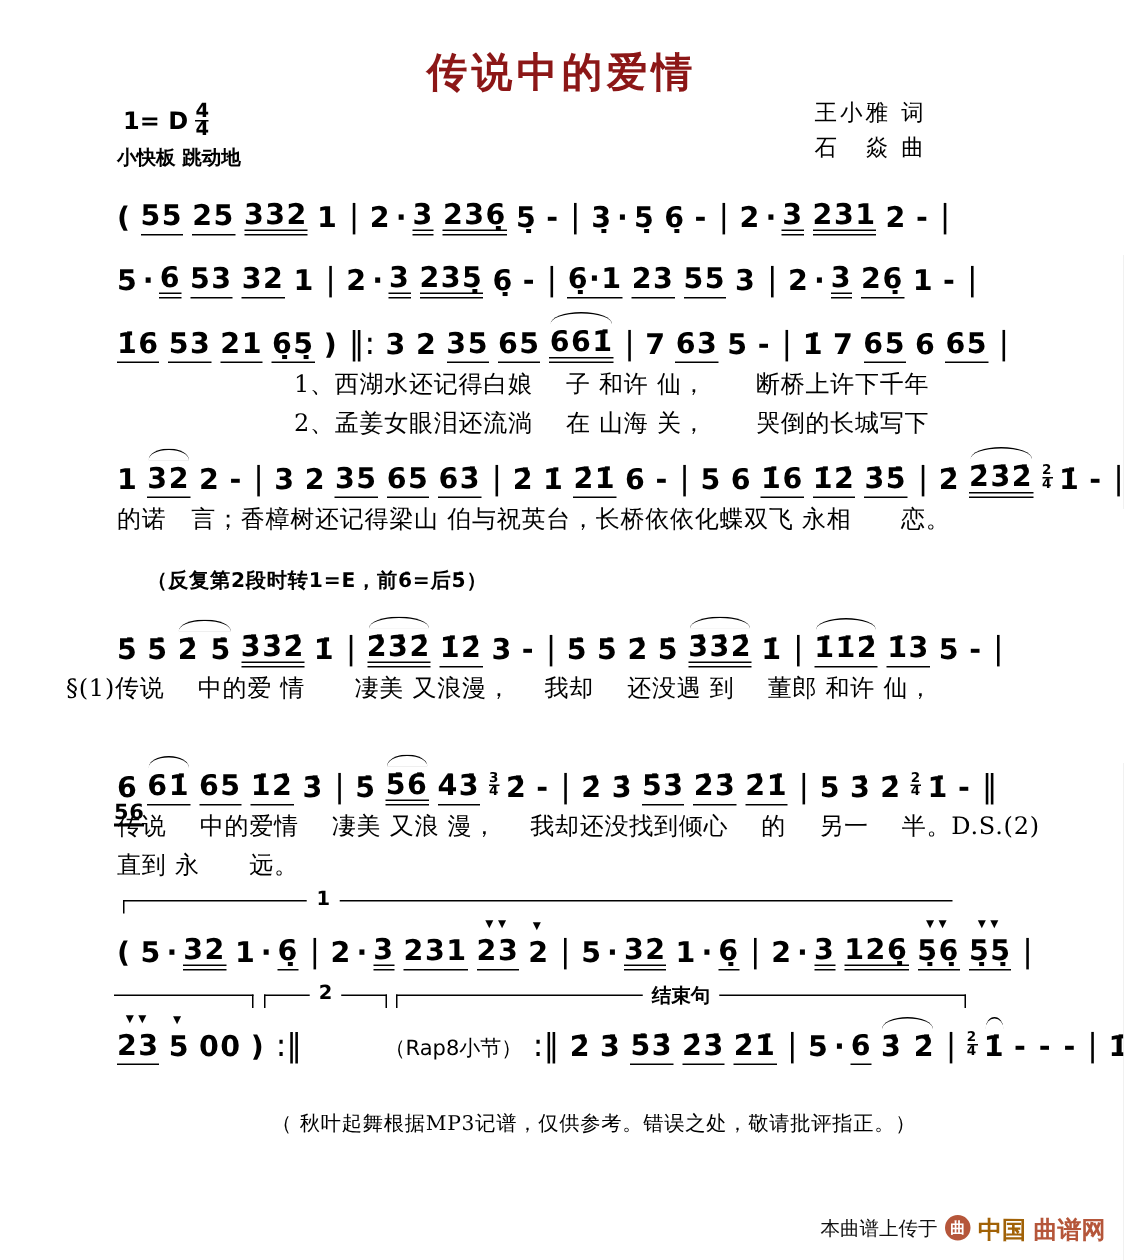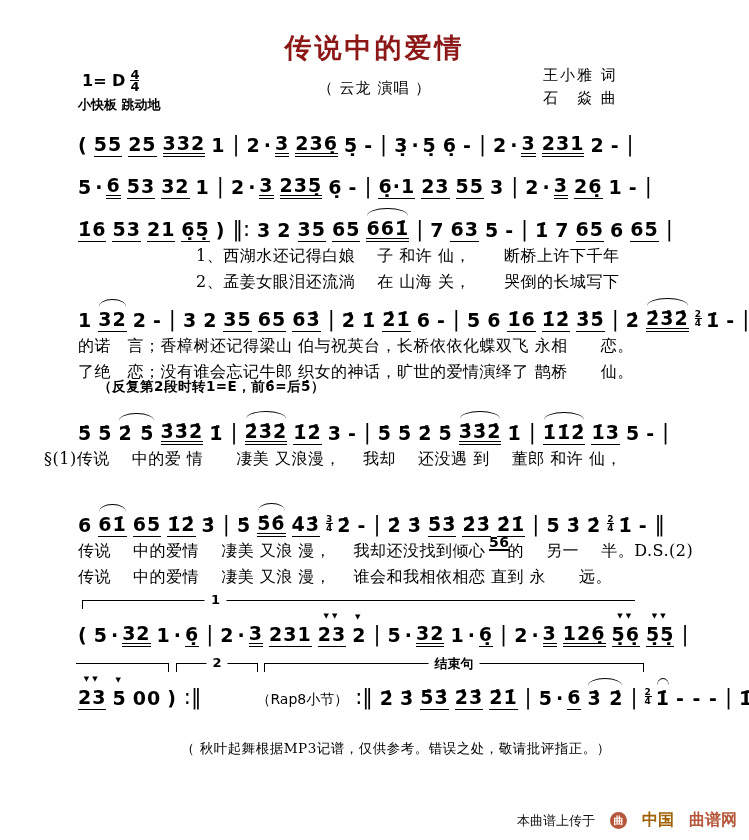--- a/index.html
+++ b/index.html
@@ -39,34 +39,33 @@
   .sup{position:relative;display:inline-block;width:0;overflow:visible;}
   .sup b{position:absolute;left:-2px;bottom:31px;font:700 14px "DejaVu Sans",sans-serif;
          border-bottom:2px solid #000;line-height:1;}
   .annotation{position:absolute;left:98px;font:700 13.5px "DejaVu Sans",sans-serif;letter-spacing:0.5px;}
   .bracket{position:absolute;border-top:1.5px solid #000;height:8px;}
   .bl{border-left:1.5px solid #000;}
   .br{border-right:1.5px solid #000;}
   .blabel{position:absolute;top:-9px;left:50%;transform:translateX(-50%);
           background:#fff;padding:0 6px;font:700 13px "DejaVu Sans",sans-serif;white-space:nowrap;}
   
-  .footer{position:absolute;top:810px;right:12px;display:flex;align-items:center;gap:15px;}
+  .footer{position:absolute;top:810px;right:12px;display:flex;gap:5px;}
   .upload{font:13px "DejaVu Serif",serif;color:#111;}
   .logo{width:17px;height:17px;border-radius:50%;background:#b5563a;color:#fff;
         display:flex;align-items:center;justify-content:center;
         font:700 10px "DejaVu Sans",sans-serif;}
   .site-black{font:700 16px "DejaVu Sans",sans-serif;color:#a16207;}
   .site-red{font:700 16px "DejaVu Sans",sans-serif;color:#b5563a;}
 </style>
 </head>
 <body>
 
 <div class="sheet">
   <div class="title">传说中的爱情</div>
-  <div class="subtitle">（ 云龙 演唱 ）</div>
   <div class="keyrow">
     <span>1= D</span>
     <span class="ts2">
       <i style="font-style:normal">4</i>
       <i style="font-style:normal;border-top:1.5px solid #000">4</i>
     </span>
   </div>
   <div class="tempo">小快板 跳动地</div>
   <div class="credit1">王小雅 词</div>
   <div class="credit2">石　焱 曲</div>
@@ -180,21 +179,20 @@
         <span class="tok u1">3̇5̇</span>
         <span class="tok bar">|</span>
         <span class="tok">2̇</span>
         <span class="tok u2">2̇3̇2̇<b class="slur"></b></span>
         <span class="tok ts"><i>2</i><i style="border-top: 1px solid rgb(0, 0, 0);">4</i></span>
         <span class="tok">1̇</span>
         <span class="tok">-</span>
         <span class="tok bar">|</span>
       </div>
       <div class="lyric" style="top: 336px; left: 78px;">的诺　言；香樟树还记得梁山 伯与祝英台，长桥依依化蝶双飞 永相　　恋。</div>
-      <div class="lyric" style="top: 362px; left: 78px;">了绝　恋；没有谁会忘记牛郎 织女的神话，旷世的爱情演绎了 鹊桥　　仙。</div>
       <div class="annotation" style="top: 378px;">（反复第2段时转1=E，前6̇=后5̇）</div>
       <div class="notes-row" style="top: 418px;">
         <span class="tok">5̇</span>
         <span class="tok">5̇</span>
         <span class="tok">2̇ 5̇<b class="slur"></b></span>
         <span class="tok u2">3̇3̇2̇</span>
         <span class="tok">1̇</span>
         <span class="tok bar">|</span>
         <span class="tok u2">2̇3̇2̇<b class="slur"></b></span>
         <span class="tok u1">1̇2̇</span>
@@ -237,21 +235,21 @@
         <span class="tok bar">|</span>
         <span class="tok">5</span>
         <span class="tok">3̇</span>
         <span class="tok">2̇</span>
         <span class="tok ts"><i>2</i><i style="border-top: 1px solid rgb(0, 0, 0);">4</i></span>
         <span class="tok">1̇</span>
         <span class="tok">-</span>
         <span class="tok bar">‖</span>
       </div>
       <div class="lyric" style="top: 541px; left: 78px;">传说　 中的爱情　 凄美 又浪 漫，　 我却还没找到倾心　 的　 另一　 半。D.S.(2)</div>
-      <div class="lyric" style="top: 567px; left: 78px;"><span>传说　 中的爱情　 凄美 又浪 漫，　 谁会和我相依相恋 </span><span class="sup"><b>56</b></span><span>直到 永　　远。</span></div>
+      <div class="lyric" style="top: 567px; left: 78px;"><span class="sup"><b>56</b></span><span>直到 永　　远。</span></div>
       <div class="bracket bl" style="top: 600px; left: 82px; width: 552px;">
         <span class="blabel" style="left: 24%;">1</span>
       </div>
       <div class="notes-row" style="top: 620px;">
         <span class="tok">(</span>
         <span class="tok">5</span>
         <span class="tok dot">·</span>
         <span class="tok u2">32</span>
         <span class="tok">1</span>
         <span class="tok dot">·</span>

